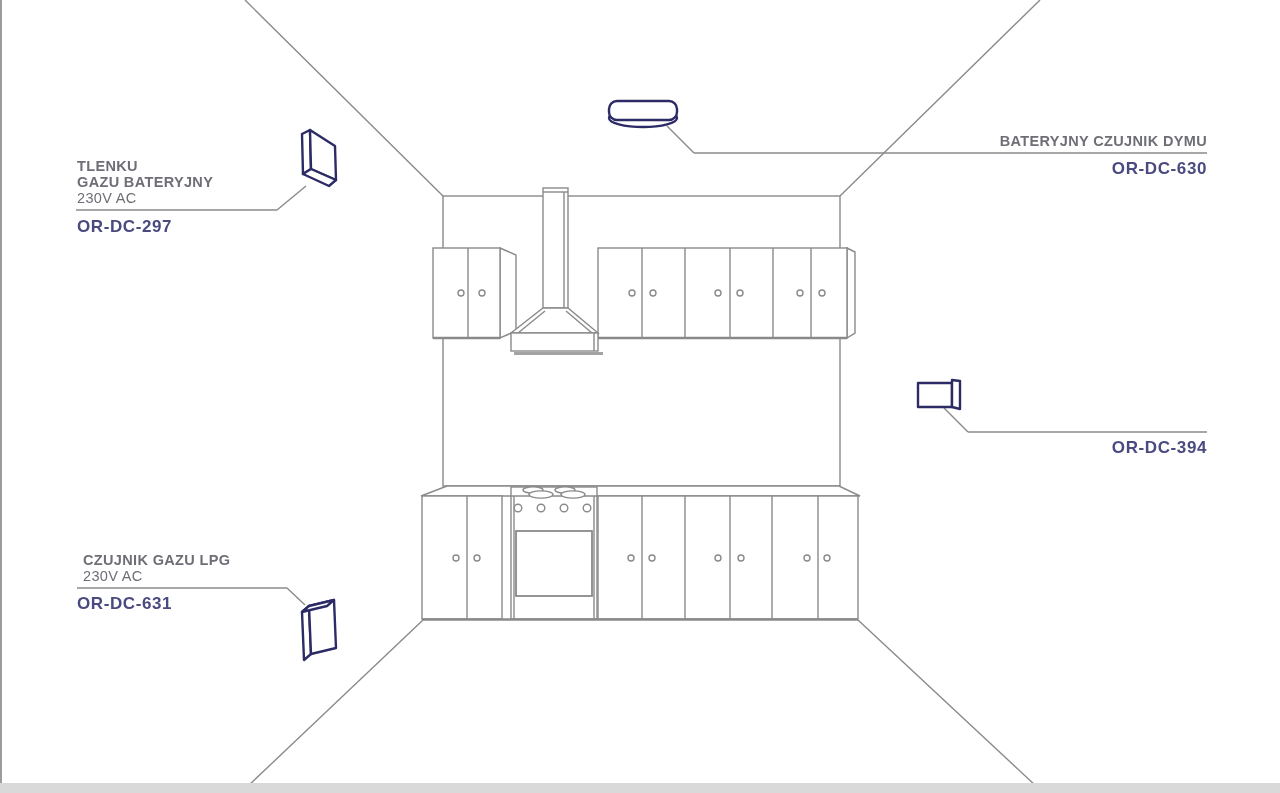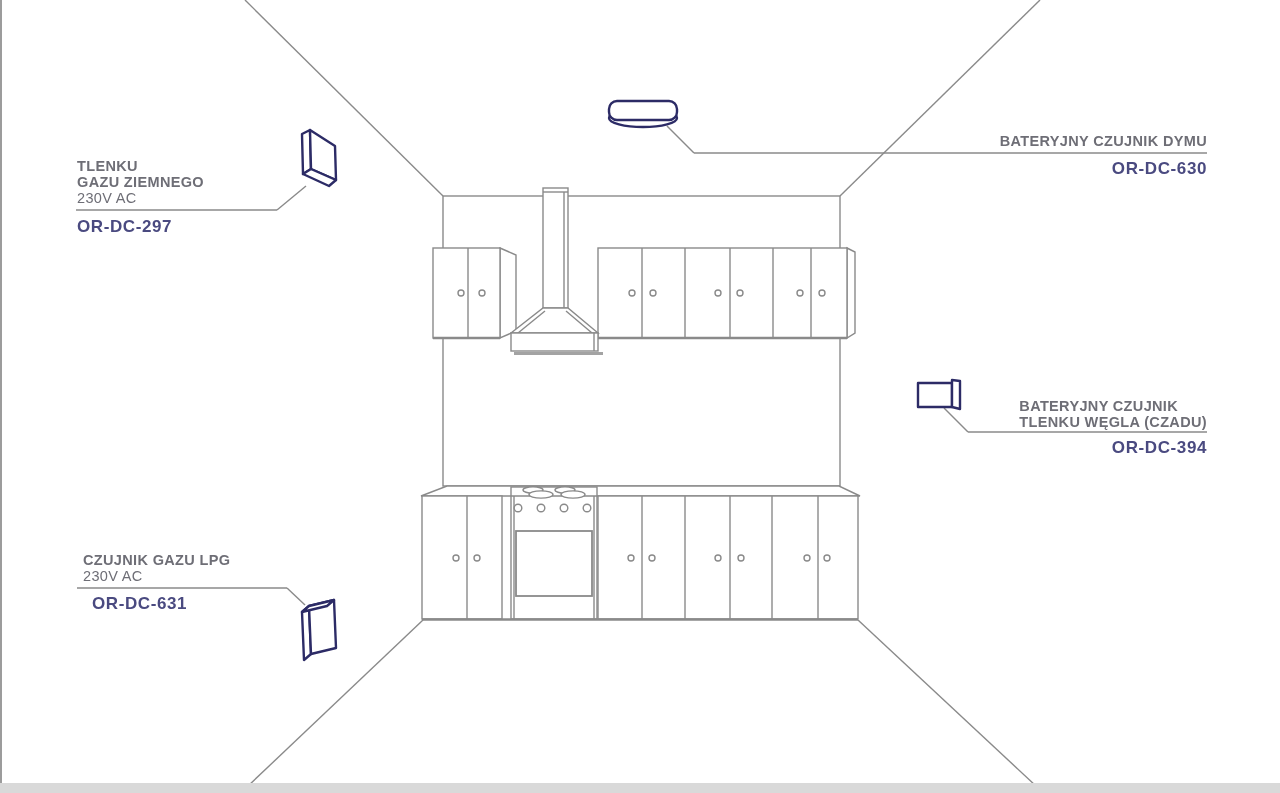--- a/index.html
+++ b/index.html
@@ -8,21 +8,21 @@
     font-family:"Liberation Sans",sans-serif;
   }
   .left-border{position:absolute;left:0;top:0;width:2px;height:793px;background:#9c9c9c;}
   .bottom-strip{position:absolute;left:0;bottom:0;width:1280px;height:10px;background:#d9d9d9;}
   svg{position:absolute;left:0;top:0;}
   .label{
     position:absolute;color:#6e6e76;font-size:14.5px;font-weight:700;
     letter-spacing:.35px;line-height:16px;white-space:nowrap;
   }
   .label .sub{font-weight:400;}
-  .label.right{text-align:left;}
+  .label.right{text-align:right;}
   .code{
     position:absolute;color:#4a4a80;font-size:17px;font-weight:700;
     letter-spacing:.6px;white-space:nowrap;
   }
   .code.right{text-align:right;}
 </style>
 </head>
 <body>
 
 <div class="stage">
@@ -159,37 +159,33 @@
       <g>
         <polygon points="302,612 309,606 311,654 304,660"></polygon>
         <polygon points="309,606 334,600 336,648 311,654"></polygon>
         <polygon points="302,612 309,606 334,600 327,606"></polygon>
       </g>
     </g>
   </svg>
 
   <div class="label" style="left:77px;top:158px">
     <div>TLENKU</div>
-    <div>GAZU ZIEMNEGO</div>
+    <div>GAZU BATERYJNY</div>
     <div class="sub">230V AC</div>
   </div>
   <div class="code" style="left:77px;top:217px">OR-DC-297</div>
 
   <div class="label right" style="right:73px;top:133px">
     <div>BATERYJNY CZUJNIK DYMU</div>
   </div>
   <div class="code right" style="right:73px;top:159px">OR-DC-630</div>
 
-  <div class="label right" style="right:73px;top:398px">
-    <div>BATERYJNY CZUJNIK</div>
-    <div>TLENKU WĘGLA (CZADU)</div>
-  </div>
   <div class="code right" style="right:73px;top:438px">OR-DC-394</div>
 
   <div class="label" style="left:83px;top:552px">
     <div>CZUJNIK GAZU LPG</div>
     <div class="sub">230V AC</div>
   </div>
-  <div class="code" style="left:92px;top:594px">OR-DC-631</div>
+  <div class="code" style="left:77px;top:594px">OR-DC-631</div>
 
   <div class="left-border"></div>
   <div class="bottom-strip"></div>
 </div>
 
 </body></html>

